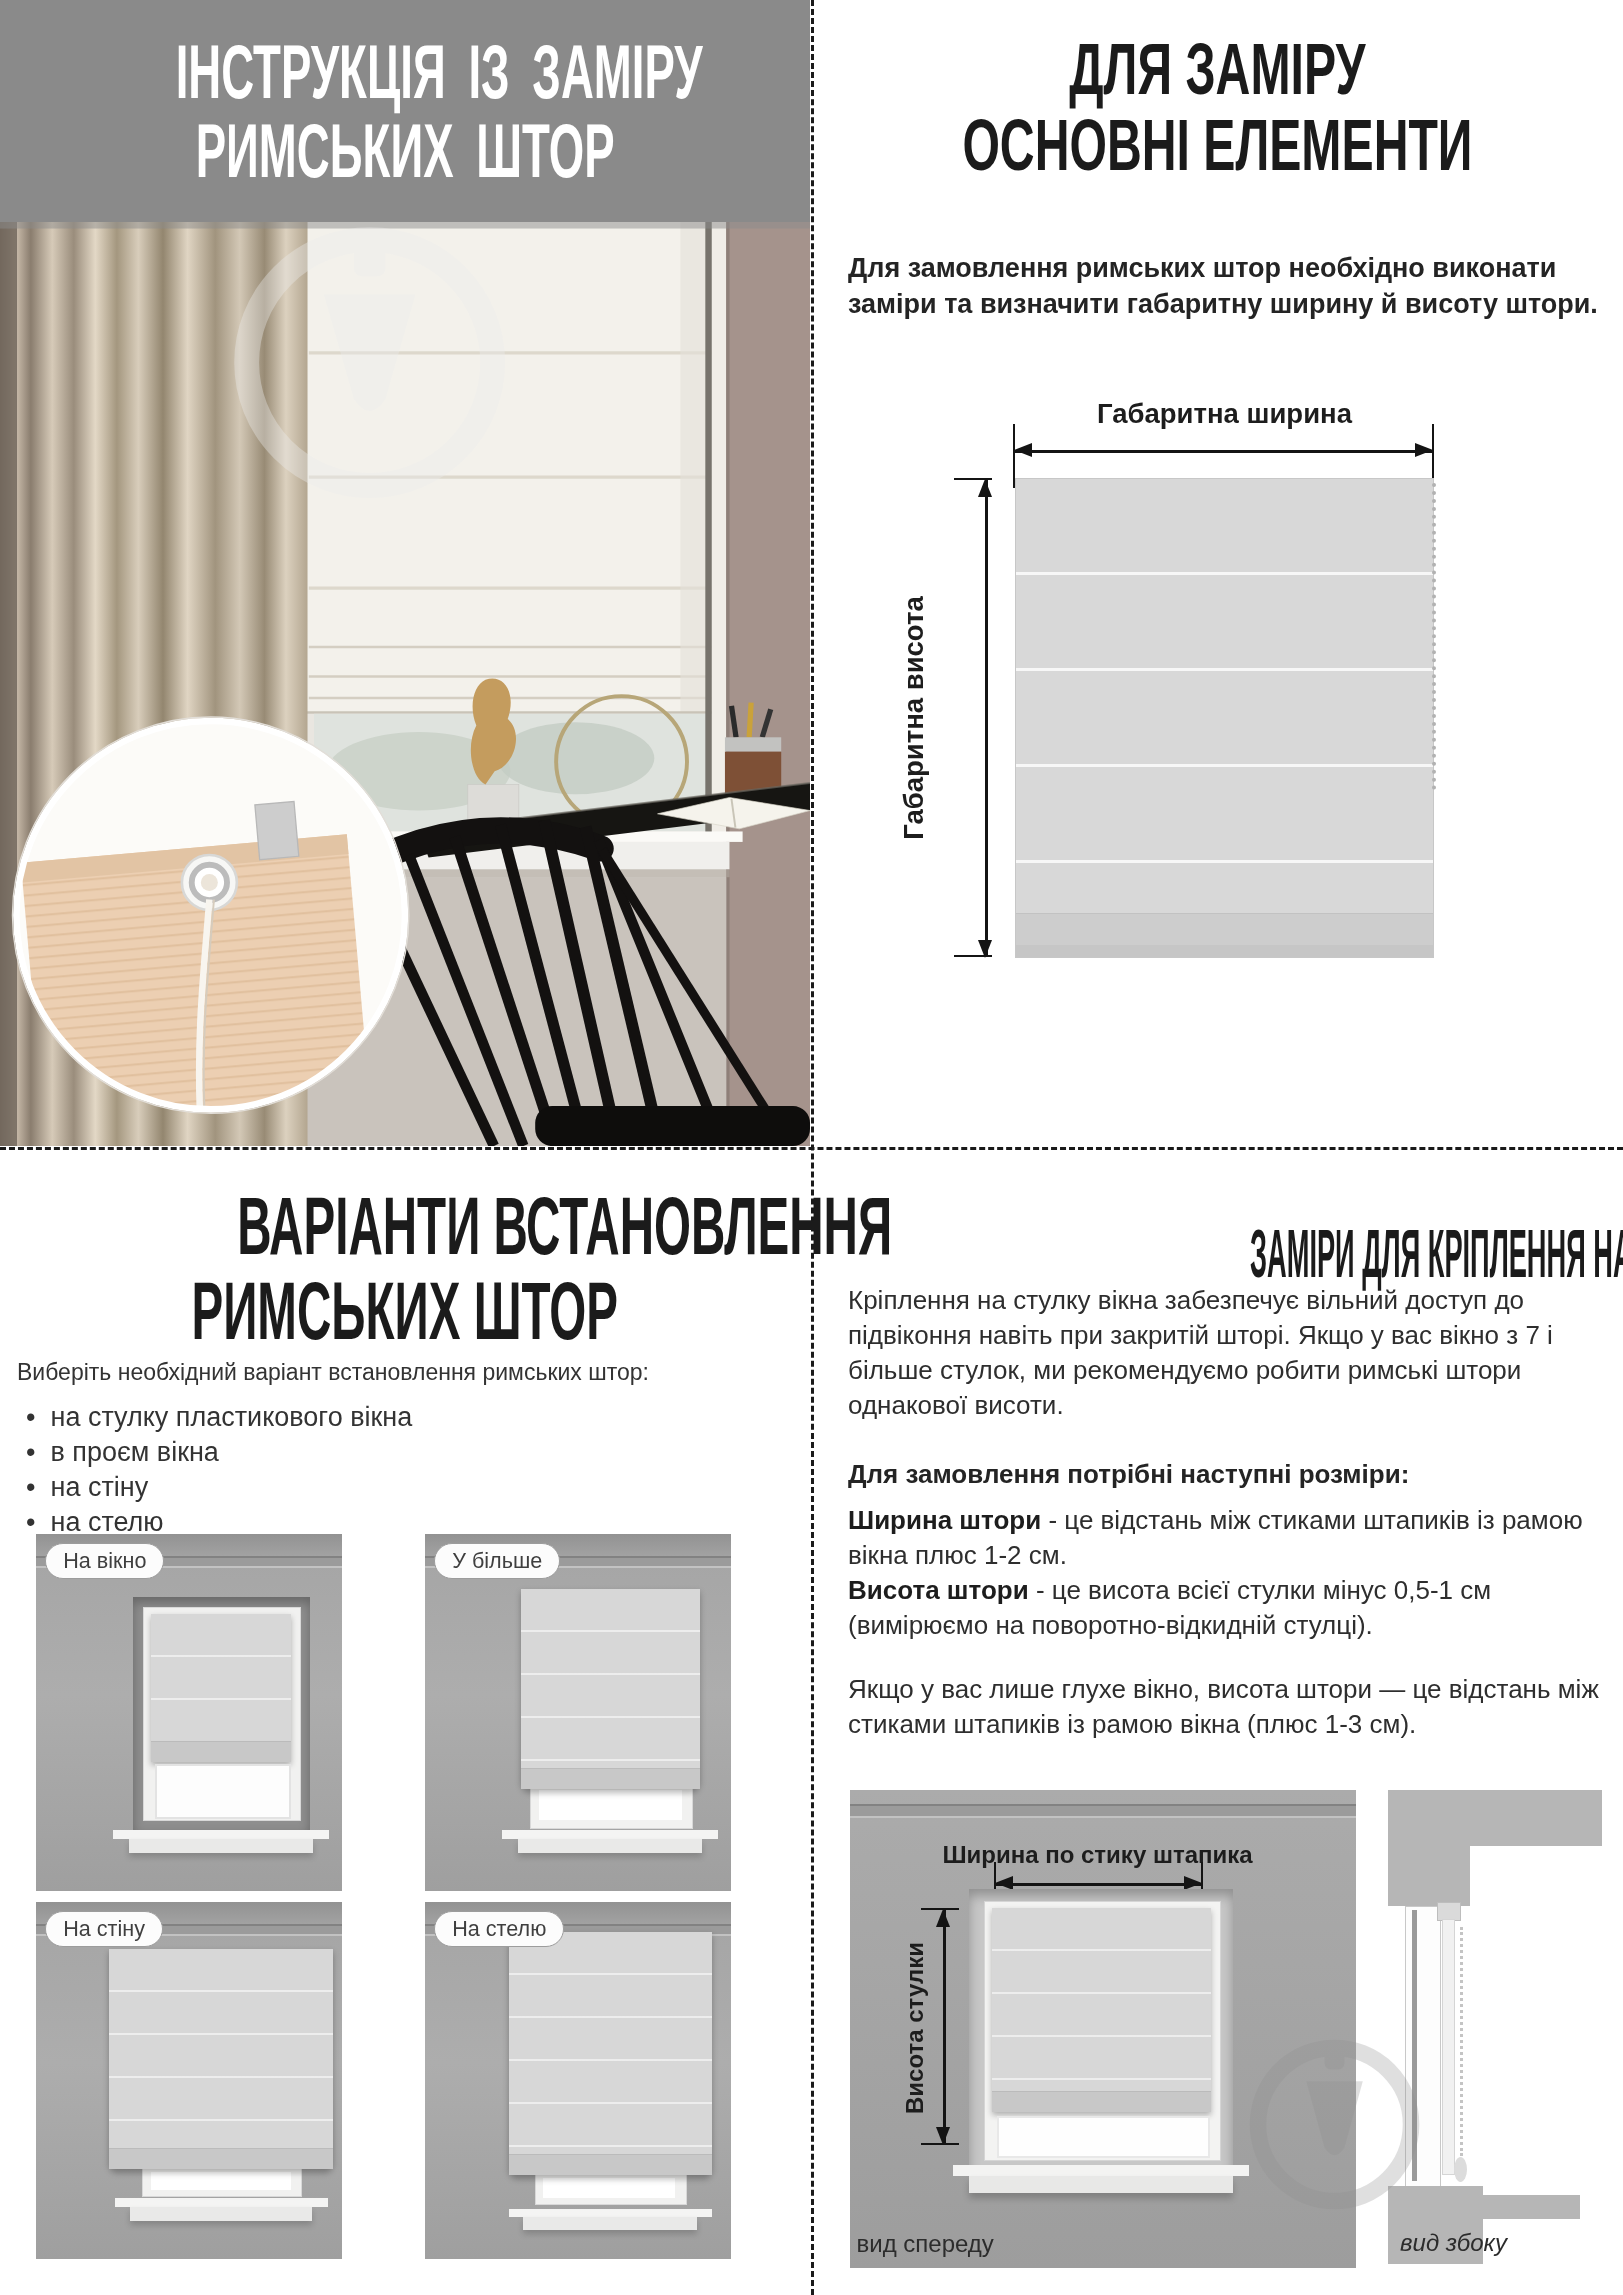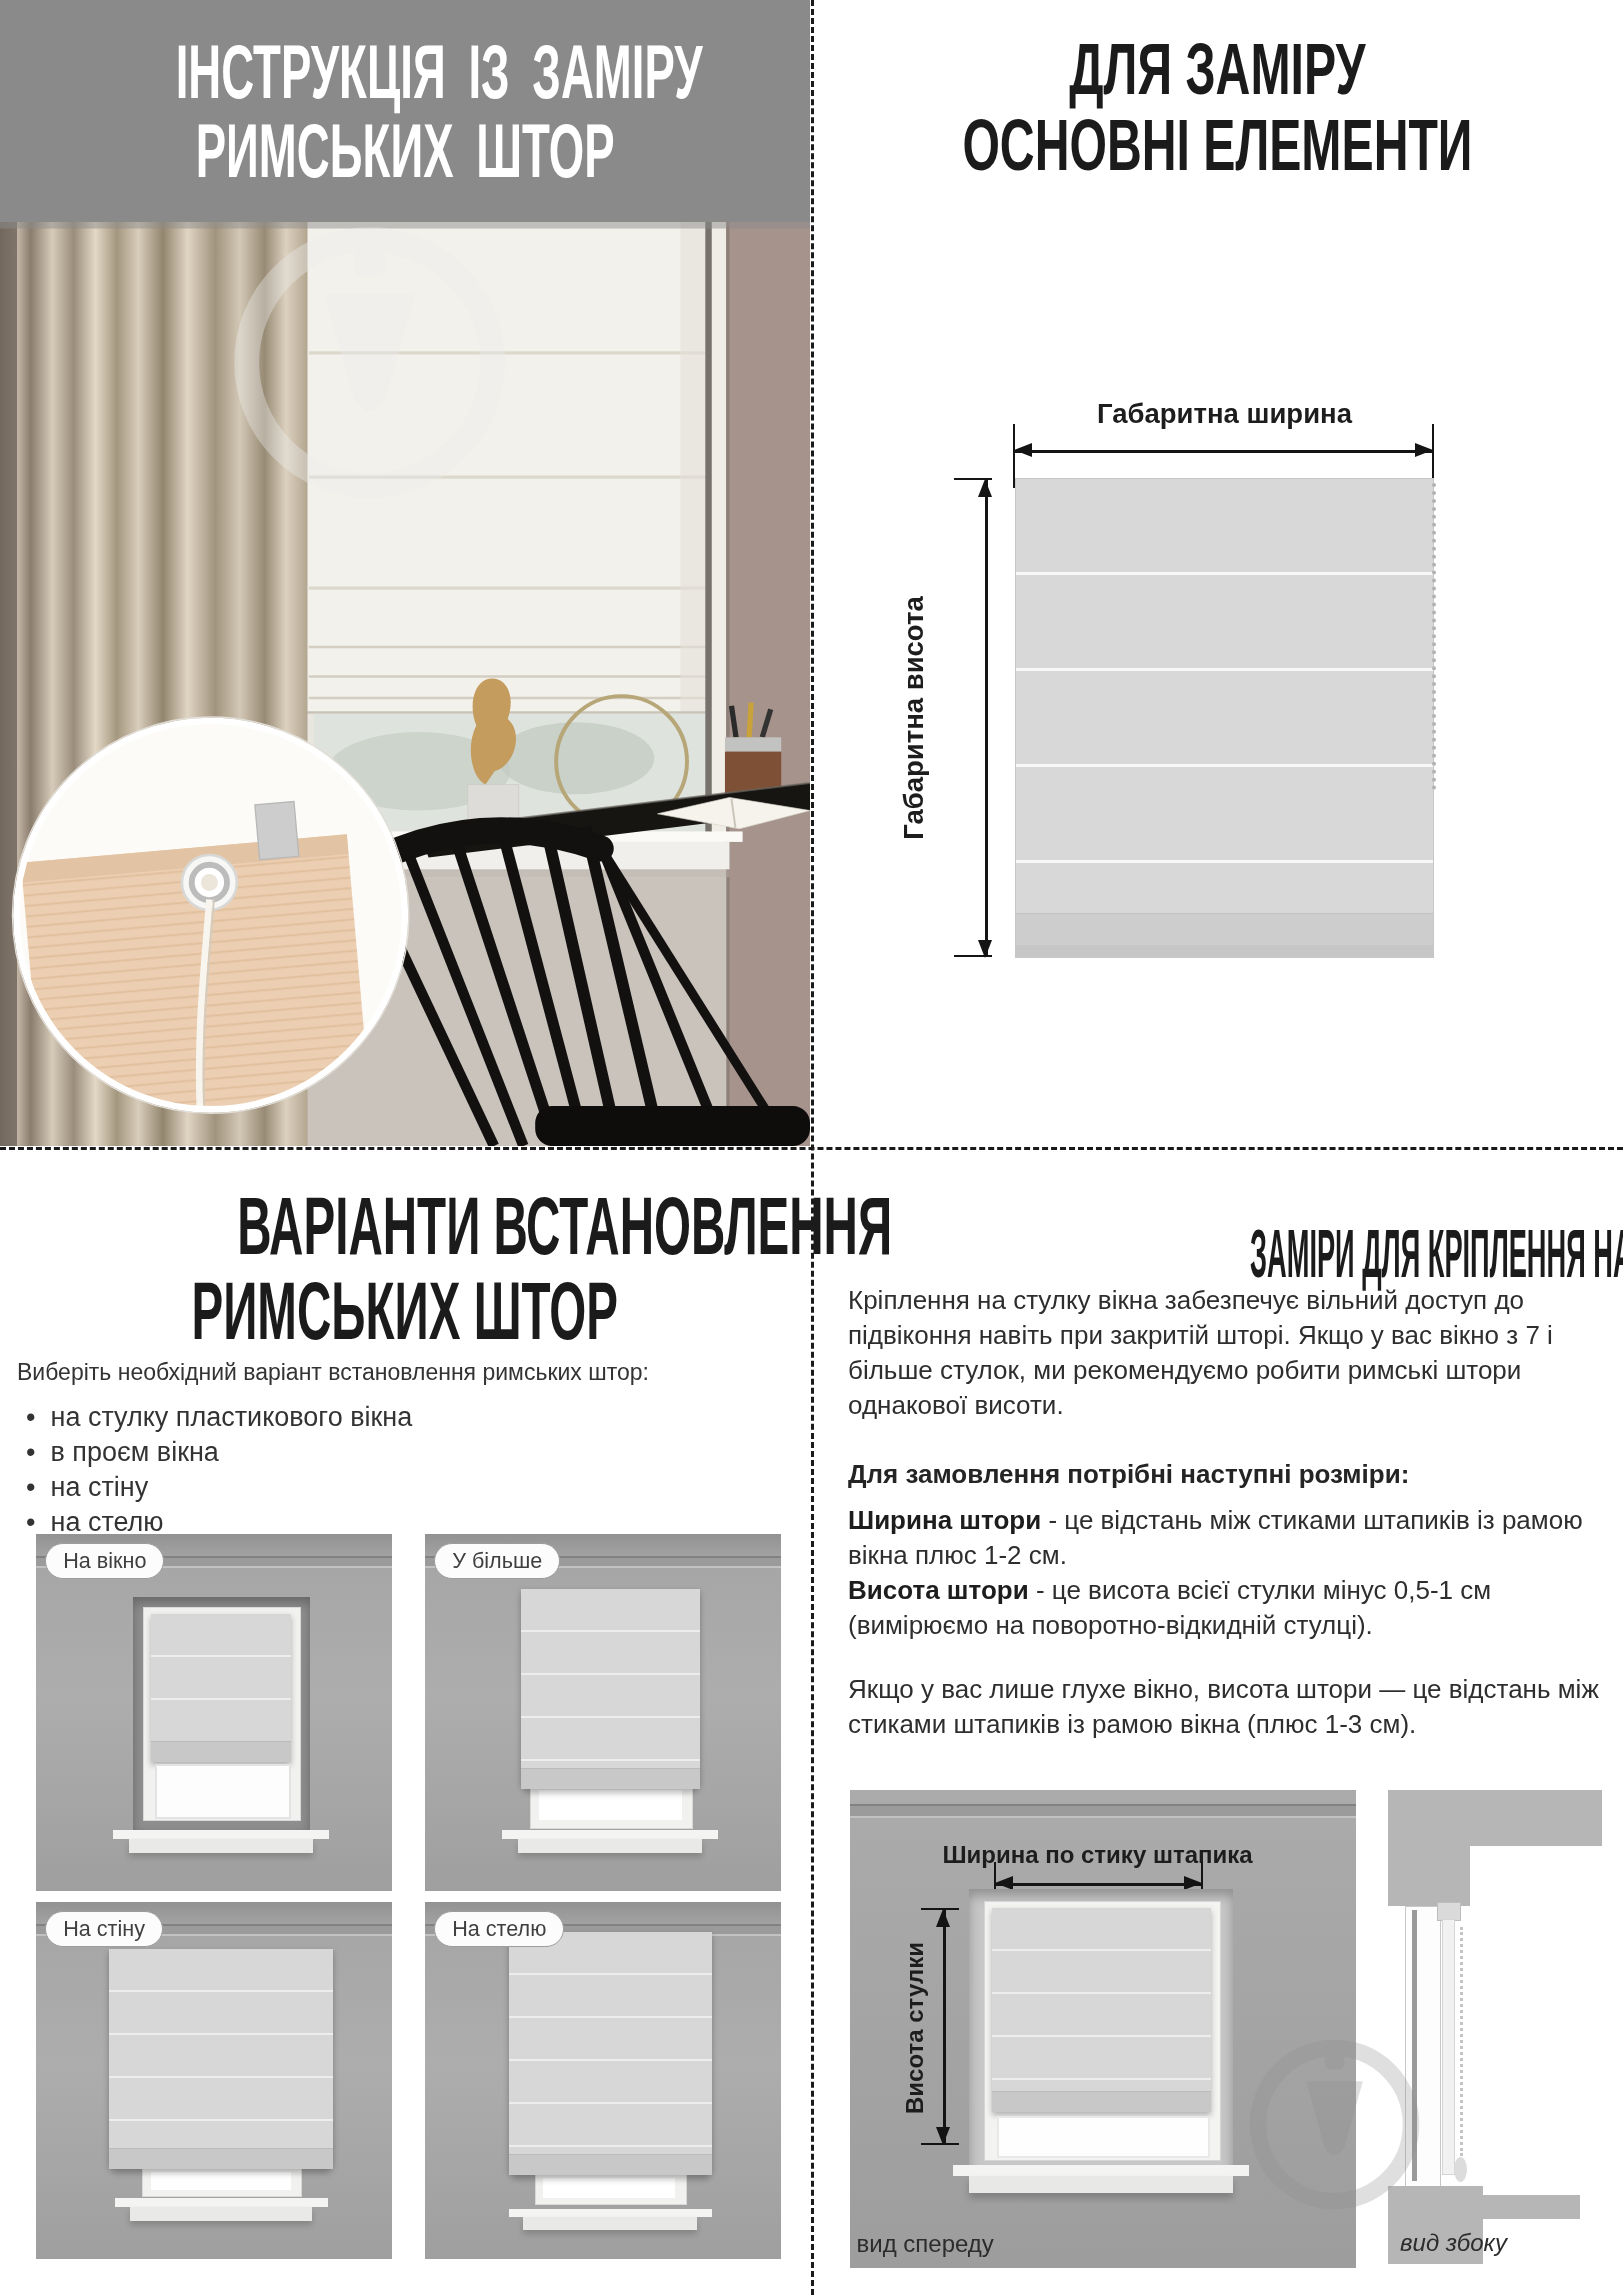--- a/index.html
+++ b/index.html
@@ -24,21 +24,21 @@
   .tick-h{position:absolute;height:0;border-top:2.6px solid #141414;}
   .vlabel{position:absolute;transform:translate(-50%,-50%) rotate(-90deg);white-space:nowrap;
     font-weight:700;color:#1d1d1d;}
   
   .scene-blind{position:absolute;background:#d7d7d7;
     background-image:repeating-linear-gradient(180deg, rgba(255,255,255,0) 0 41px, rgba(255,255,255,.55) 41px 43px);
     box-shadow:0 3.3px 5.9px rgba(0,0,0,.28);}
   .scene-blind::after{content:"";position:absolute;left:0;right:0;bottom:0;height:19.6px;
     background:#c8c8c8;border-top:1.3px solid #bbbbbb;}
   
-  .tile{position:absolute;width:356px;height:357px;overflow:hidden;
+  .tile{position:absolute;width:306px;height:357px;overflow:hidden;
     background:linear-gradient(180deg,#929292 0px,#a6a6a6 27.5px,#adadad 45%,#9f9f9f 100%);text-align:center;}
   .tile::before{content:"";position:absolute;top:22px;left:0;right:0;height:7.9px;background:#9b9b9b;
     border-top:2px solid #828282;border-bottom:2px solid #c2c2c2;}
   .pill{position:absolute;top:9.2px;left:9.2px;background:#fcfcfc;border:1.3px solid #9c9c9c;
     border-radius:22px;padding:3.9px 17px;font-size:21.6px;color:#3f3f3f;z-index:3;}
   .tile .part{position:absolute;}
   
   .body-text{font-size:26px;line-height:1.35;color:#2e2e2e;}
   .bold{font-weight:700;color:#242424;}
   .dlabel{font-weight:700;color:#1d1d1d;}
@@ -177,20 +177,21 @@
       </g>
       <circle cx="322" cy="1060" r="297" fill="none" stroke="#ffffff" stroke-width="10"></circle>
       <circle cx="322" cy="1060" r="303" fill="none" stroke="#e2ded8" stroke-width="2"></circle>
     </g>
   </svg>
 
   <div class="abs" style="left:811px;top:31px;width:812px;">
     <div class="hline" style="font-size:73px;color:#1b1b1b;"><span style="transform:scaleX(.66);">ДЛЯ ЗАМІРУ</span></div>
     <div class="hline" style="font-size:73px;color:#1b1b1b;"><span style="transform:scaleX(.66);">ОСНОВНІ ЕЛЕМЕНТИ</span></div>
   </div>
+  <div class="abs body-text bold" style="left:848px;top:250px;width:751px;font-size:27px;">Для замовлення римських штор необхідно виконати заміри та визначити габаритну ширину й висоту штори.</div>
 
   <div class="abs" style="left:1028px;top:398px;width:393px;text-align:center;font-size:27.5px;font-weight:700;color:#1d1d1d;">Габаритна ширина</div>
   <div class="h-arrow" style="left:1015px;top:450px;width:417px;"></div>
   <div class="tick-v" style="left:1013px;top:424px;height:64px;"></div>
   <div class="tick-v" style="left:1432px;top:424px;height:64px;"></div>
   <div class="v-arrow" style="left:985px;top:480px;height:477px;"></div>
   <div class="tick-h" style="left:954px;top:478px;width:38px;"></div>
   <div class="tick-h" style="left:954px;top:955px;width:38px;"></div>
   <div class="vlabel" style="left:914px;top:718px;font-size:27.5px;">Габаритна висота</div>
   <div class="abs" style="left:1015px;top:478px;width:417px;height:478px;background:#d8d8d8;border:0.7px solid #c7c7c7;

